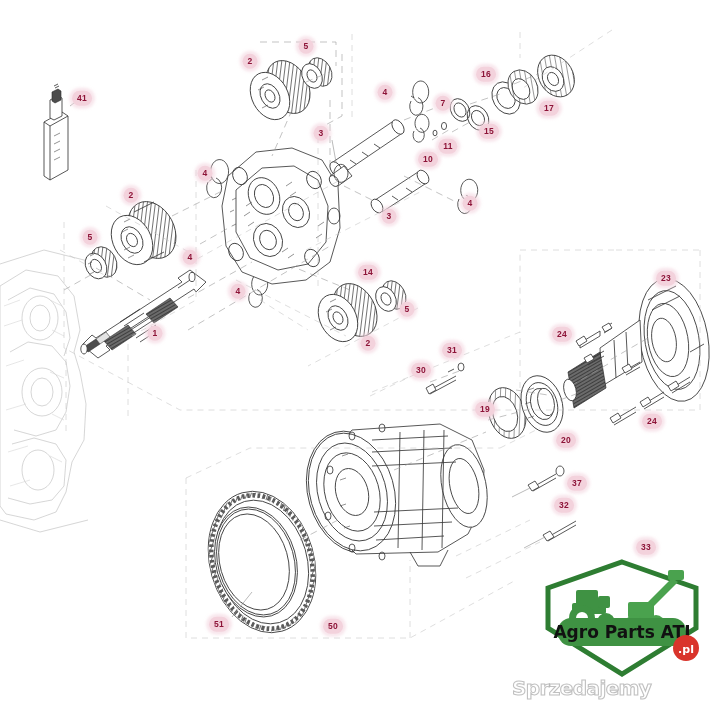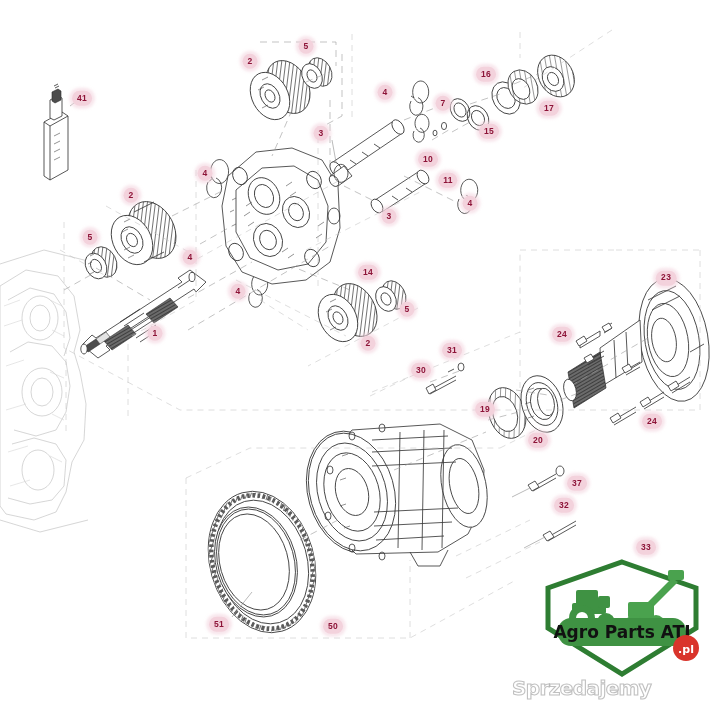--- a/index.html
+++ b/index.html
@@ -409,41 +409,41 @@
 
   <div id="callouts">
       <div class="cal" style="left: 82px; top: 98px;">41</div>
       <div class="cal" style="left: 250px; top: 61px;">2</div>
       <div class="cal" style="left: 306px; top: 46px;">5</div>
       <div class="cal" style="left: 486px; top: 74px;">16</div>
       <div class="cal" style="left: 549px; top: 108px;">17</div>
       <div class="cal" style="left: 443px; top: 103px;">7</div>
       <div class="cal" style="left: 385px; top: 92px;">4</div>
       <div class="cal" style="left: 489px; top: 131px;">15</div>
-      <div class="cal" style="left: 448px; top: 146px; margin-top: 34px;">11</div>
+      <div class="cal" style="left: 448px; top: 146px;">11</div>
       <div class="cal" style="left: 428px; top: 159px;">10</div>
       <div class="cal" style="left: 321px; top: 133px;">3</div>
       <div class="cal" style="left: 205px; top: 173px;">4</div>
       <div class="cal" style="left: 470px; top: 203px;">4</div>
       <div class="cal" style="left: 389px; top: 216px;">3</div>
       <div class="cal" style="left: 131px; top: 195px;">2</div>
       <div class="cal" style="left: 90px; top: 237px;">5</div>
       <div class="cal" style="left: 190px; top: 257px;">4</div>
       <div class="cal" style="left: 238px; top: 291px;">4</div>
       <div class="cal" style="left: 368px; top: 248px; margin-top: 24px;">14</div>
       <div class="cal" style="left: 155px; top: 333px;">1</div>
       <div class="cal" style="left: 368px; top: 343px;">2</div>
       <div class="cal" style="left: 407px; top: 309px;">5</div>
-      <div class="cal" style="left: 666px; top: 278px; font-family: Liberation Mono, monospace;">23</div>
+      <div class="cal" style="left: 666px; top: 278px;">23</div>
       <div class="cal" style="left: 562px; top: 334px;">24</div>
       <div class="cal" style="left: 652px; top: 421px;">24</div>
       <div class="cal" style="left: 452px; top: 350px;">31</div>
       <div class="cal" style="left: 421px; top: 370px;">30</div>
       <div class="cal" style="left: 485px; top: 409px;">19</div>
-      <div class="cal" style="left: 538px; top: 440px;">20</div>
+      <div class="cal" style="left: 566px; top: 440px;">20</div>
       <div class="cal" style="left: 577px; top: 483px;">37</div>
       <div class="cal" style="left: 564px; top: 505px;">32</div>
       <div class="cal" style="left: 602px; top: 547px; margin-left: 44px;">33</div>
       <div class="cal" style="left: 219px; top: 624px;">51</div>
       <div class="cal" style="left: 333px; top: 626px;">50</div>
     </div>
 
   <div id="logo">
     <svg viewBox="0 0 172 124">
 

